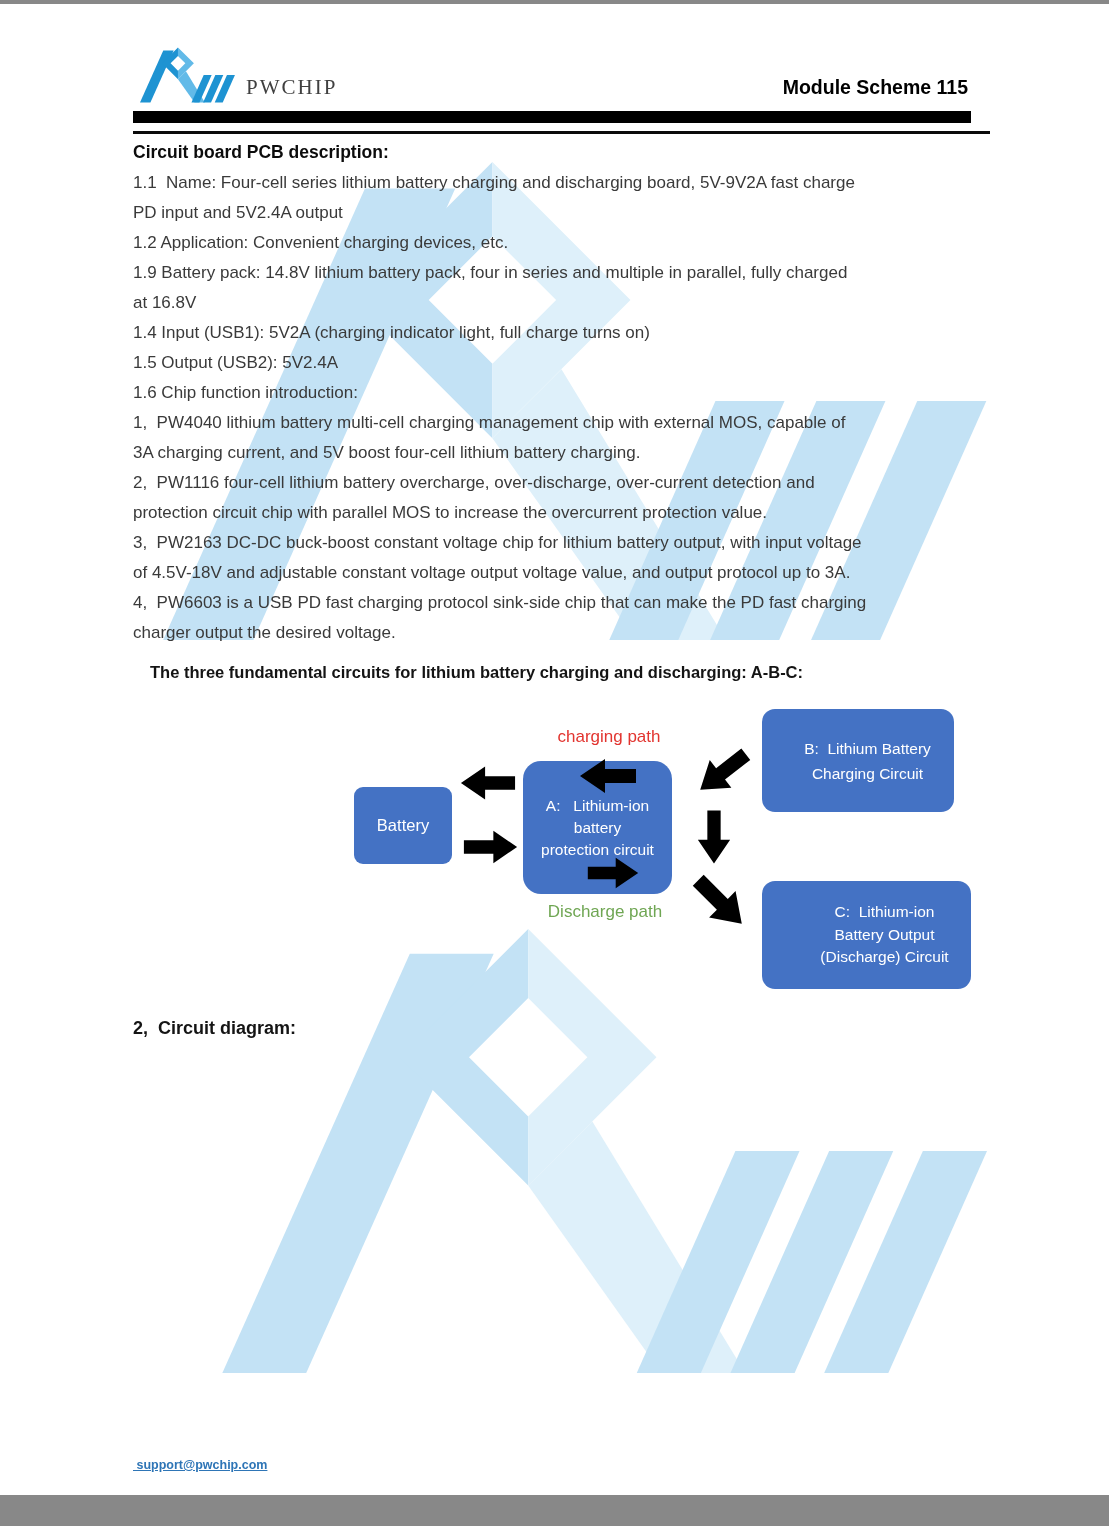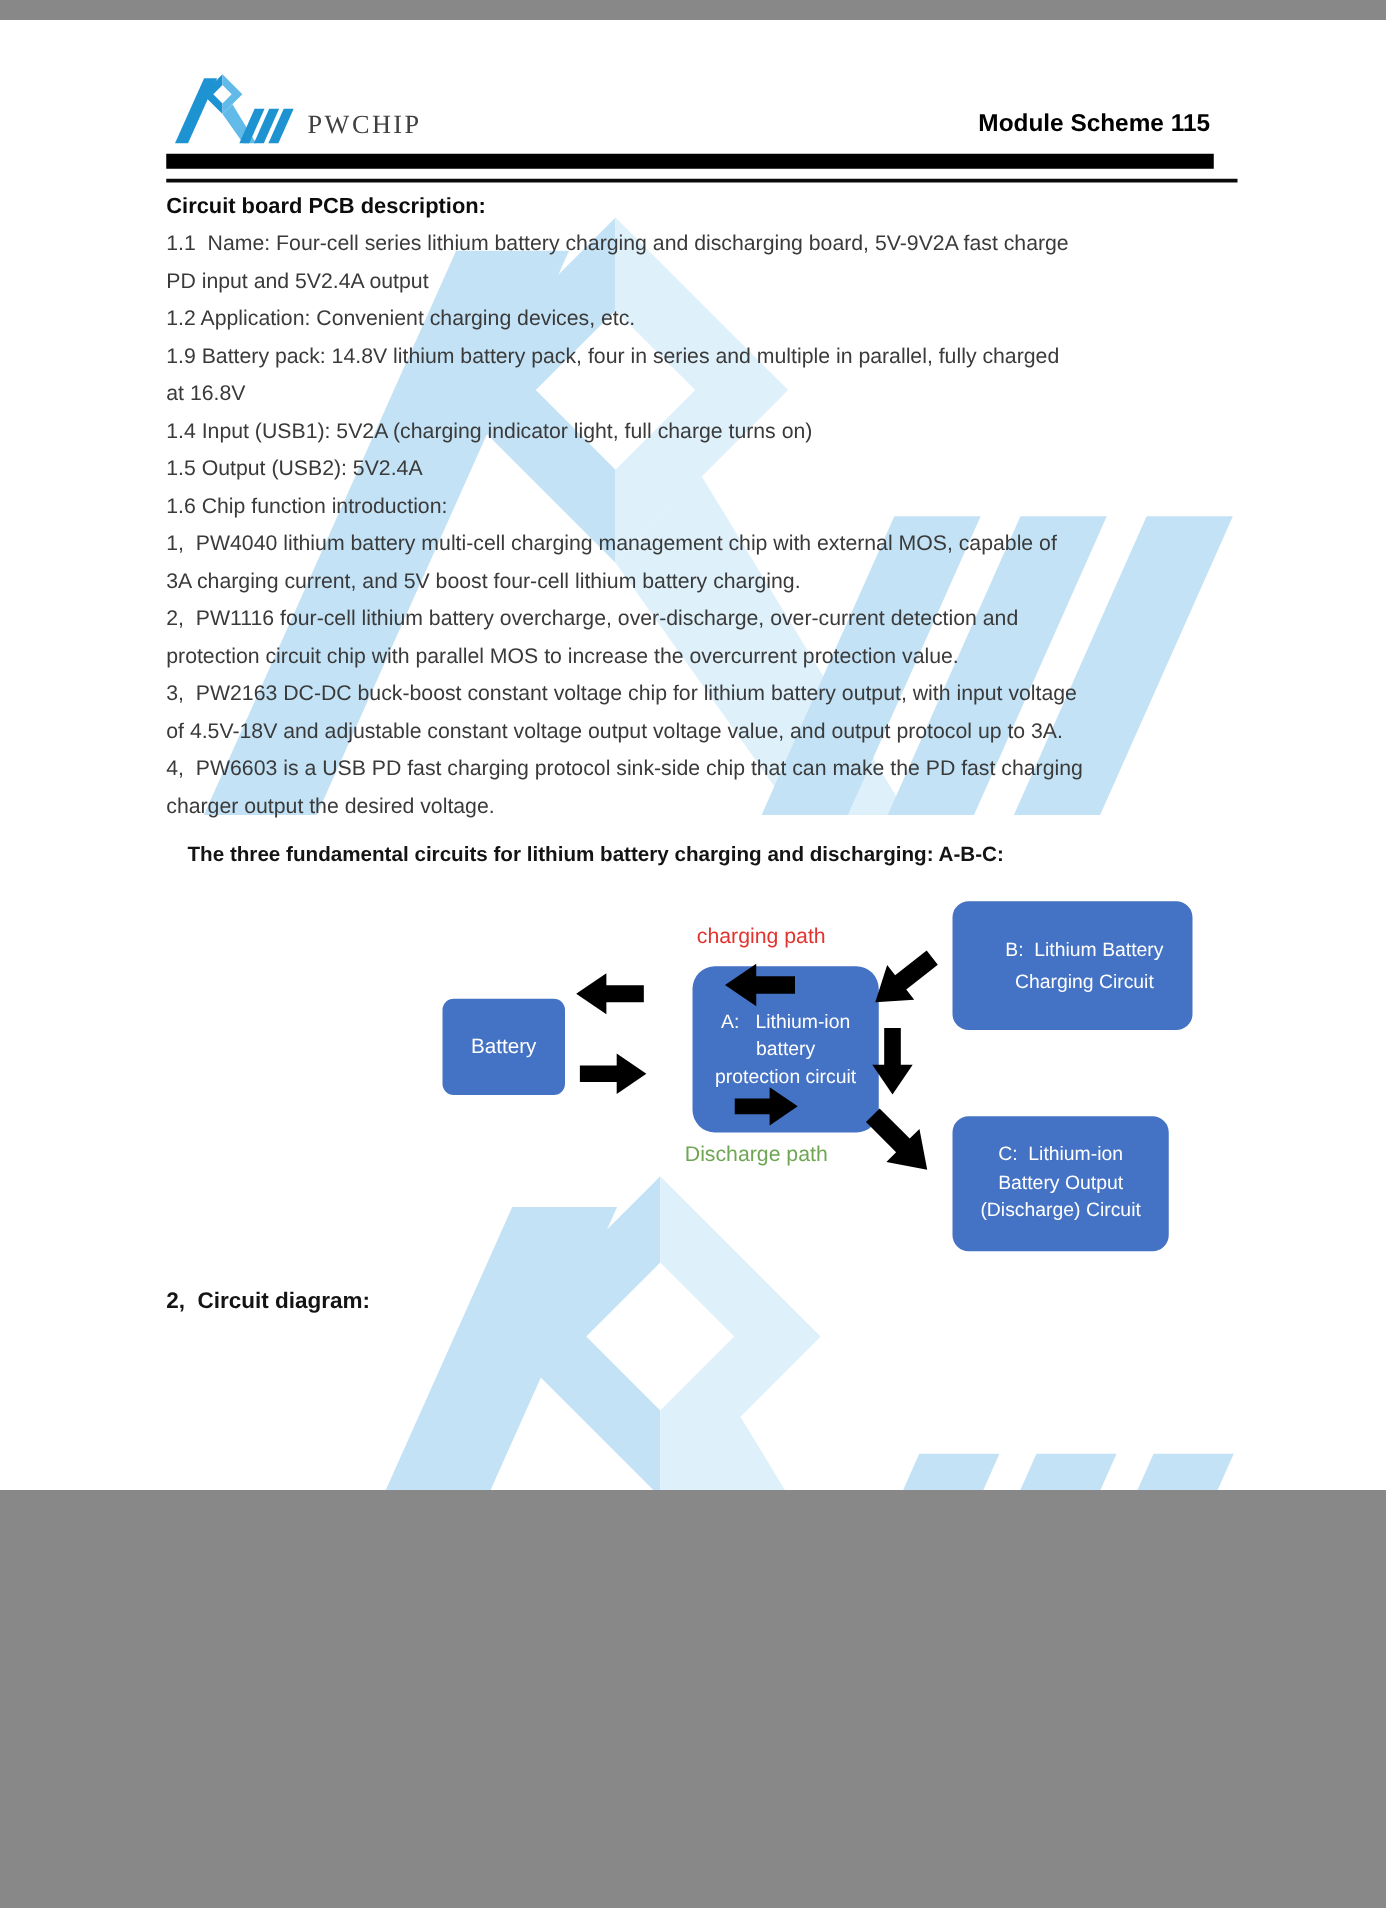--- a/index.html
+++ b/index.html
@@ -1,17 +1,17 @@
 <!DOCTYPE html>
 <html><head>
 <meta charset="utf-8">
 <style>
   html,body { margin:0; padding:0; background:#888; }
   .page {
-    position:relative; width:1109px; height:1176px; margin:16px auto;
+    position:relative; width:1109px; height:1491px; margin:4px auto;
     background:#ffffff; overflow:hidden;
     font-family:"Liberation Sans", sans-serif; color:#3a3a3a;
   }
   .abs { position:absolute; }
 
   
   .logo-wrap { left:140px; top:40px; display:flex; align-items:flex-end; gap:8px; }
   .logo-text { font-family:"Liberation Serif", serif; font-size:21px; letter-spacing:2px;
                color:#404040; padding-bottom:6px; }
   .doc-title { top:72px; right:141px; font-size:19.5px; font-weight:bold; color:#000; }
@@ -34,23 +34,23 @@
   
   .dg-label { z-index:4; font-size:17px; text-align:center; white-space:pre; }
   .lbl-charging  { left:548px; top:723px; width:122px; color:#E2342F; }
   .lbl-discharge { left:540px; top:898px; width:130px; color:#6FA653; }
 
   .dg-box { z-index:2; background:#4472C4; border-radius:13px; color:#fff;
             display:flex; flex-direction:column; align-items:center; justify-content:center;
             text-align:center; }
   .boxline { white-space:pre; }
   .box-battery { left:354px; top:783px; width:98px;  height:77px;  font-size:16.5px; border-radius:9px; }
-  .box-a { left:554px; top:757px; width:149px; height:133px; font-size:15.5px; line-height:22px; border-radius:18px; }
+  .box-a { left:523px; top:757px; width:149px; height:133px; font-size:15.5px; line-height:22px; border-radius:18px; }
   .box-b { left:762px; top:705px; width:173px; height:103px; font-size:15.5px; line-height:25px;padding-left:19px; }
-  .box-c { left:762px; top:877px; width:173px; height:108px; font-size:15.5px; line-height:22.5px; }
+  .box-c { left:762px; top:877px; width:173px; height:108px; font-size:15.5px; line-height:22.5px;padding-left:36px; }
 
   .arrow { position:absolute; z-index:3; }
   .arrow svg { width:100%; height:100%; display:block; overflow:visible; }
 
   
   .footer-link { left:133px; top:1454px; font-size:12.5px; font-weight:bold;
                  color:#2E75B6; text-decoration:underline; white-space:pre; cursor:pointer; }
 </style>
 </head>
 <body>

